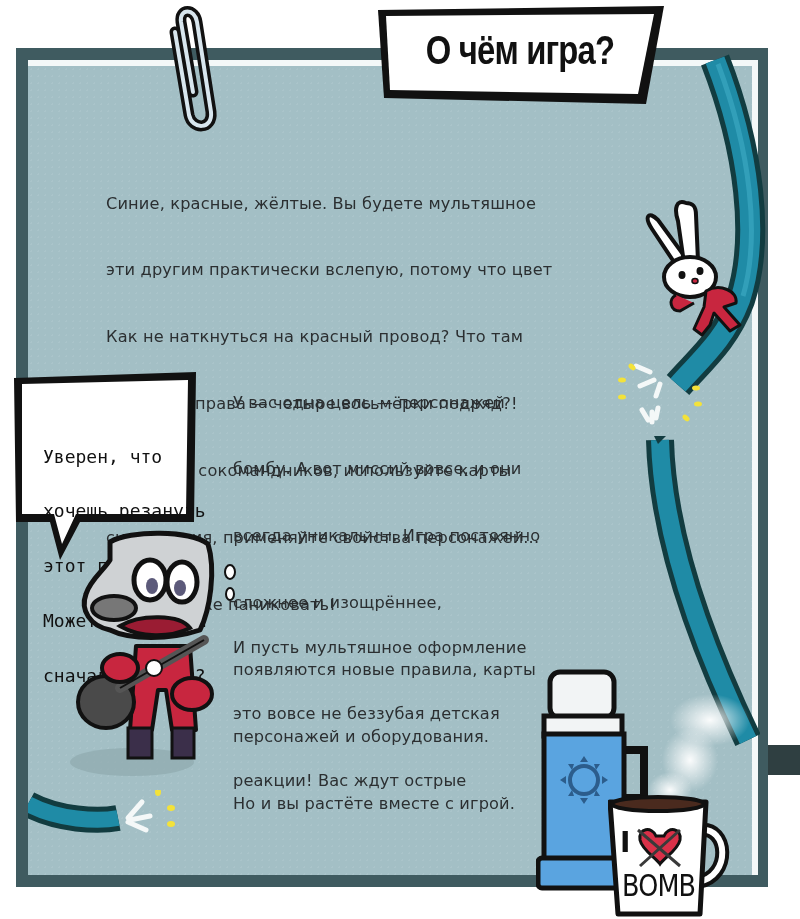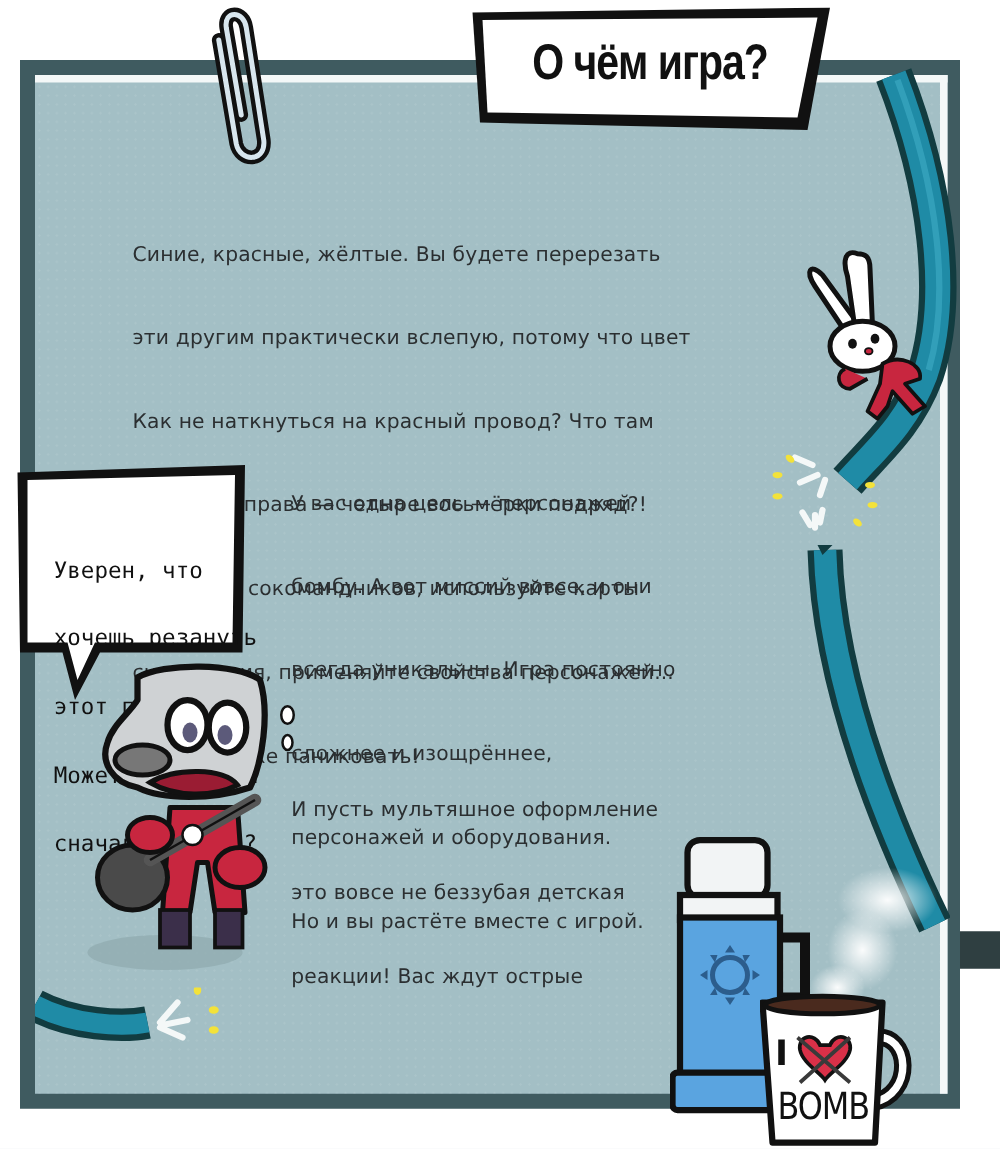--- a/index.html
+++ b/index.html
@@ -112,34 +112,35 @@
 
 <div class="title-box">
   <svg width="296" height="98" viewBox="0 0 296 98">
     <polygon points="6,4 292,0 274,98 12,92" fill="#111"></polygon>
     <polygon points="14,10 282,8 266,88 18,84" fill="#ffffff"></polygon>
   </svg>
   <div class="title-text">О чём игра?</div>
 </div>
 
 <div class="para p1">
-  <span class="line">Синие, красные, жёлтые. Вы будете перерезать</span>
+  <span class="line">Синие, красные, жёлтые. Вы будете мультяшное</span>
   <span class="line">эти другим практически вслепую, потому что цвет</span>
   <span class="line">Как не наткнуться на красный провод? Что там</span>
   <span class="line">у соседа справа — четыре восьмёрки подряд?!</span>
   <span class="line">Слушайте сокомандников, используйте карты</span>
   <span class="line">снаряжения, применяйте свойства персонажей...</span>
   <span class="line">И хватит уже паниковать!</span>
 </div>
 
 <div class="para p2">
   <span class="line">У вас одна цель — персонажей</span>
   <span class="line">бомбу. А вот миссий вовсе, и они</span>
   <span class="line">всегда уникальны. Игра постоянно</span>
   <span class="line">сложнее и изощрённее,</span>
+  <span class="line">появляются новые правила, карты</span>
   <span class="line">персонажей и оборудования.</span>
   <span class="line">Но и вы растёте вместе с игрой.</span>
   
   
 </div>
 
 <div class="para p3">
   <span class="line">И пусть мультяшное оформление</span>
   <span class="line">это вовсе не беззубая детская</span>
   <span class="line">реакции! Вас ждут острые</span>

